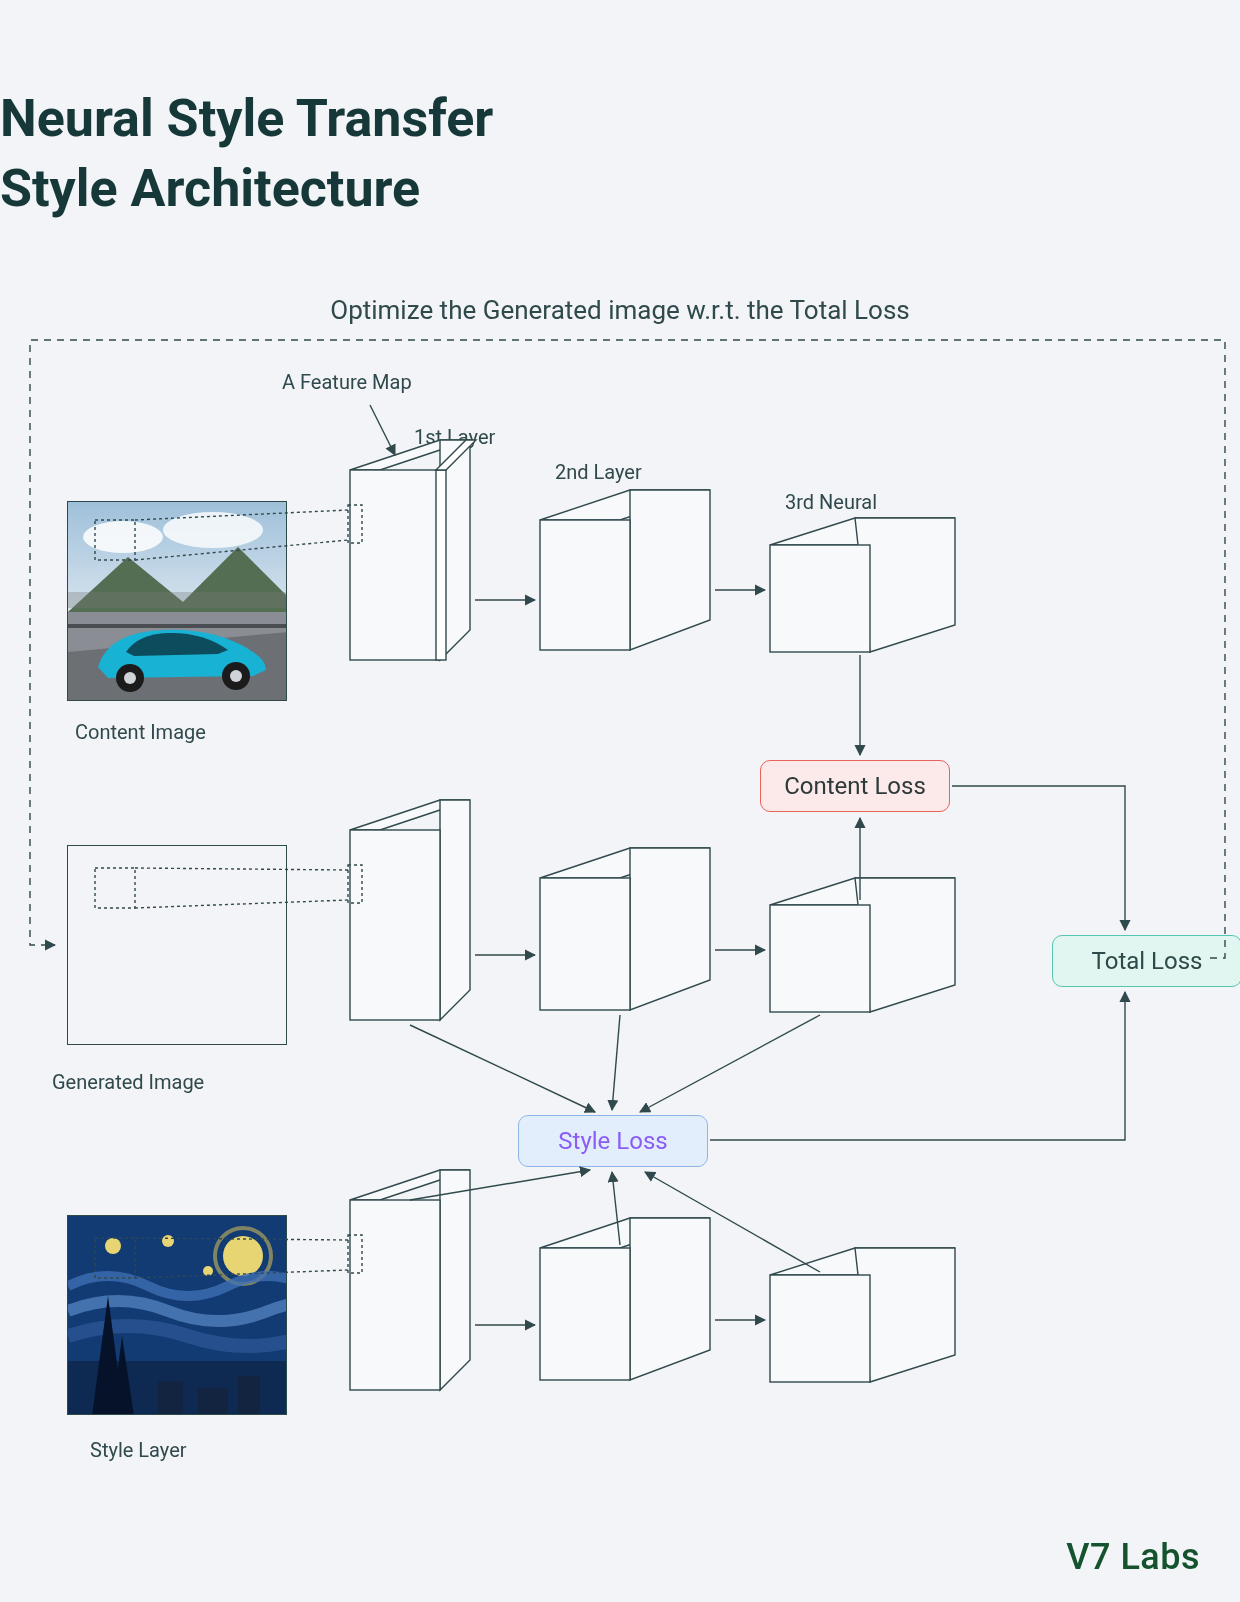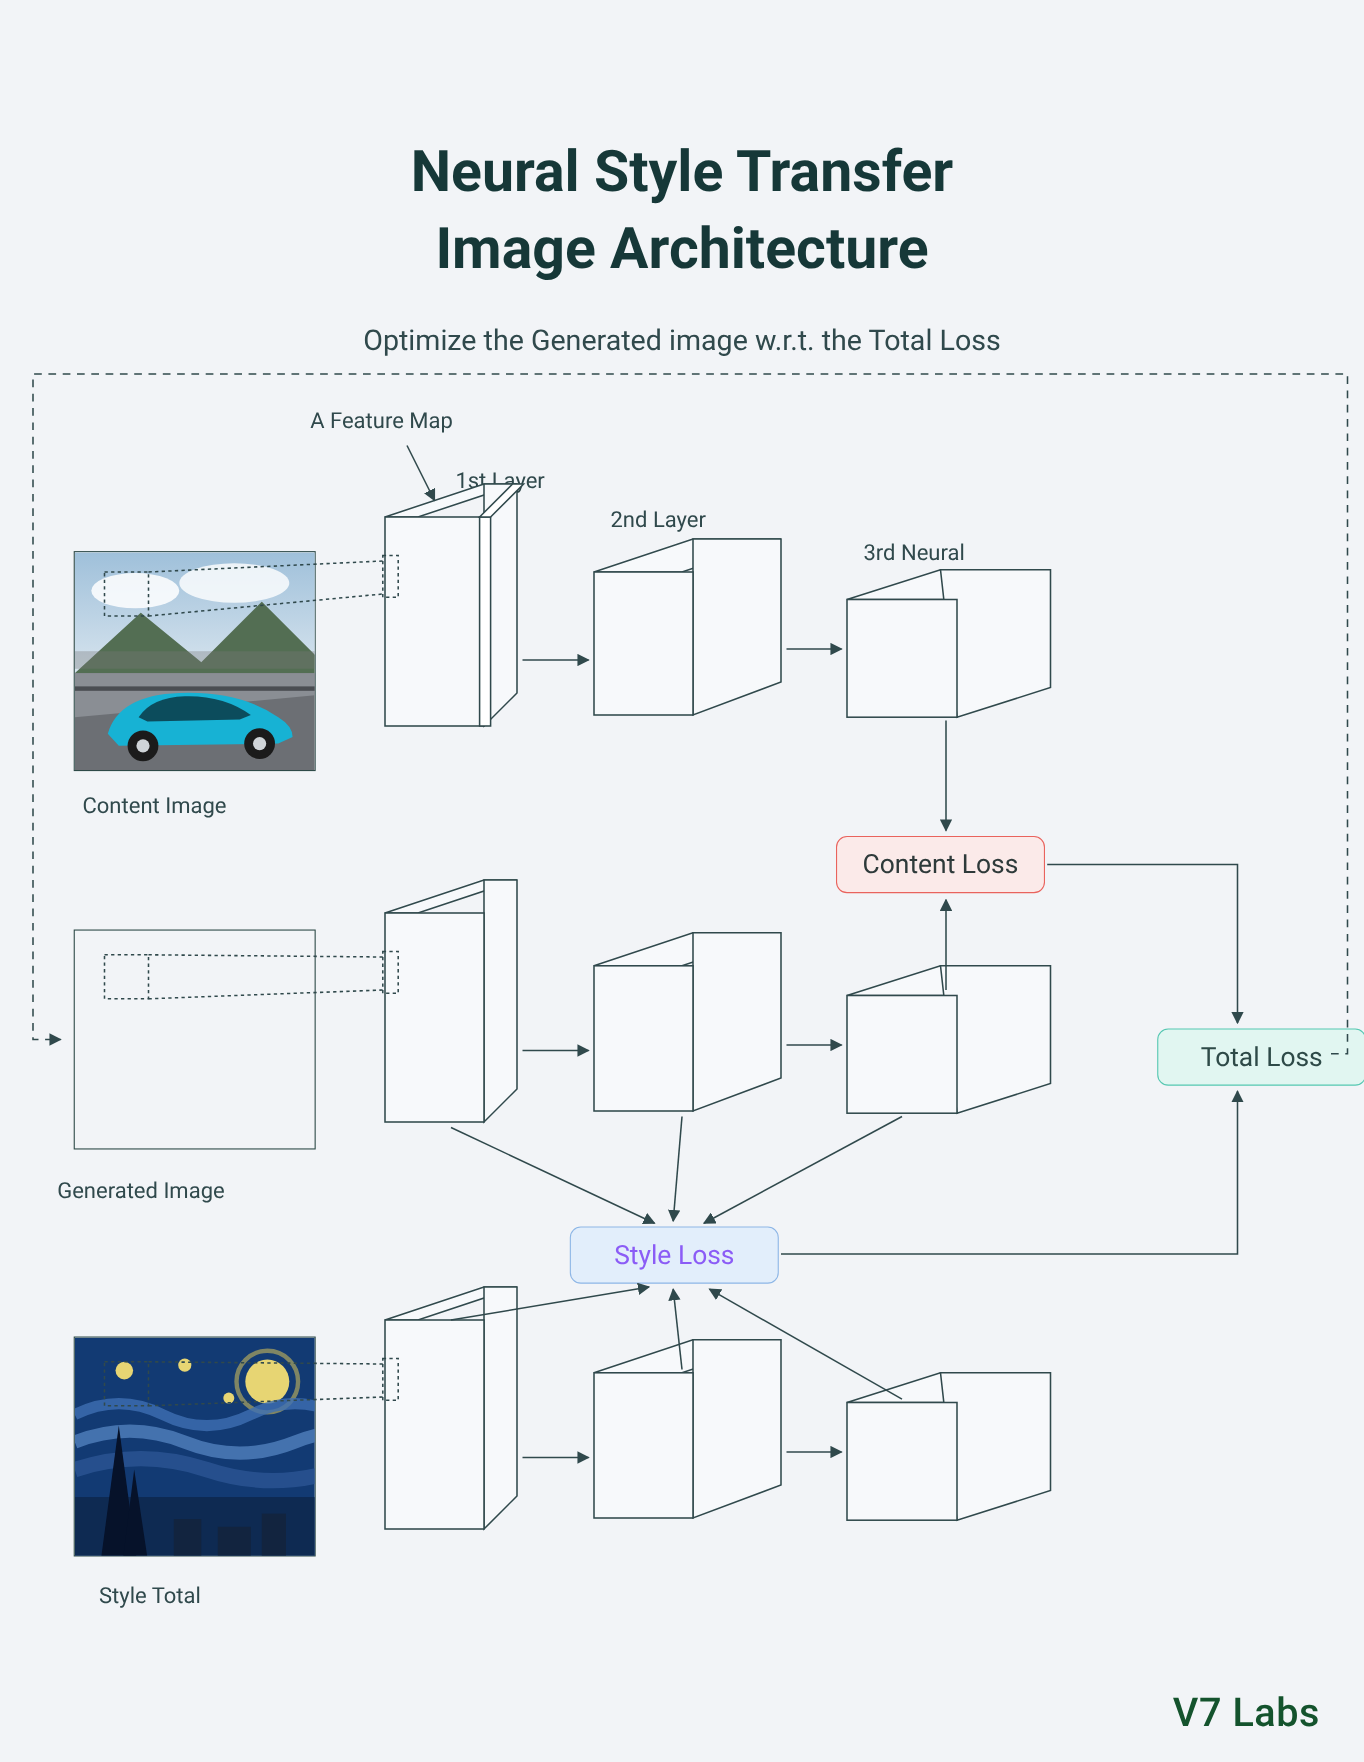--- a/index.html
+++ b/index.html
@@ -8,25 +8,24 @@
     font-family:-apple-system,BlinkMacSystemFont,"Segoe UI",Roboto,"Helvetica Neue",Arial,sans-serif;
     color:#1E3A3A;
     width:1240px;
     height:1602px;
     position:relative;
     overflow:hidden;
   }
   .title{
     position:absolute;
     left:0;right:0;
-    text-align:center;
+    text-align:left;
     font-weight:700;
     color:#163838;
     line-height:1.25;
-    margin-top:38px;
   }
   .subtitle{
     position:absolute;
     color:#30494C;
     font-size:26px;
   }
   .label{
     position:absolute;
     color:#30494C;
     font-size:20px;
@@ -64,32 +63,32 @@
   }
   svg.diagram{
     position:absolute;
     left:0;top:0;
   }
 </style>
 </head>
 <body>
 
 <div class="title" style="top:86px;font-size:52px;">Neural Style Transfer</div>
-<div class="title" style="top:156px;font-size:52px;">Image Architecture</div>
+<div class="title" style="top:156px;font-size:52px;">Style Architecture</div>
 
 <div class="subtitle" style="top:295px;left:0;right:0;text-align:center;">Optimize the Generated image w.r.t. the Total Loss</div>
 
 <div class="label" style="top:370px;left:282px;">A Feature Map</div>
 <div class="label" style="top:425px;left:414px;">1st Layer</div>
 <div class="label" style="top:460px;left:555px;">2nd Layer</div>
 <div class="label" style="top:490px;left:785px;">3rd Neural</div>
 
 <div class="label" style="top:720px;left:75px;">Content Image</div>
 <div class="label" style="top:1070px;left:52px;">Generated Image</div>
-<div class="label" style="top:1438px;left:90px;">Style Total</div>
+<div class="label" style="top:1438px;left:90px;">Style Layer</div>
 
 <div class="loss-box loss-content" style="top:760px;left:760px;width:190px;">Content Loss</div>
 <div class="loss-box loss-style" style="top:1115px;left:518px;width:190px;">Style Loss</div>
 <div class="loss-box loss-total" style="top:935px;left:1052px;width:190px;">Total Loss</div>
 
 <div class="watermark">V7 Labs</div>
 
 <div class="img-thumb" style="top:501px;left:67px;">
   <svg width="220" height="200" viewBox="0 0 220 200">
     <defs>

